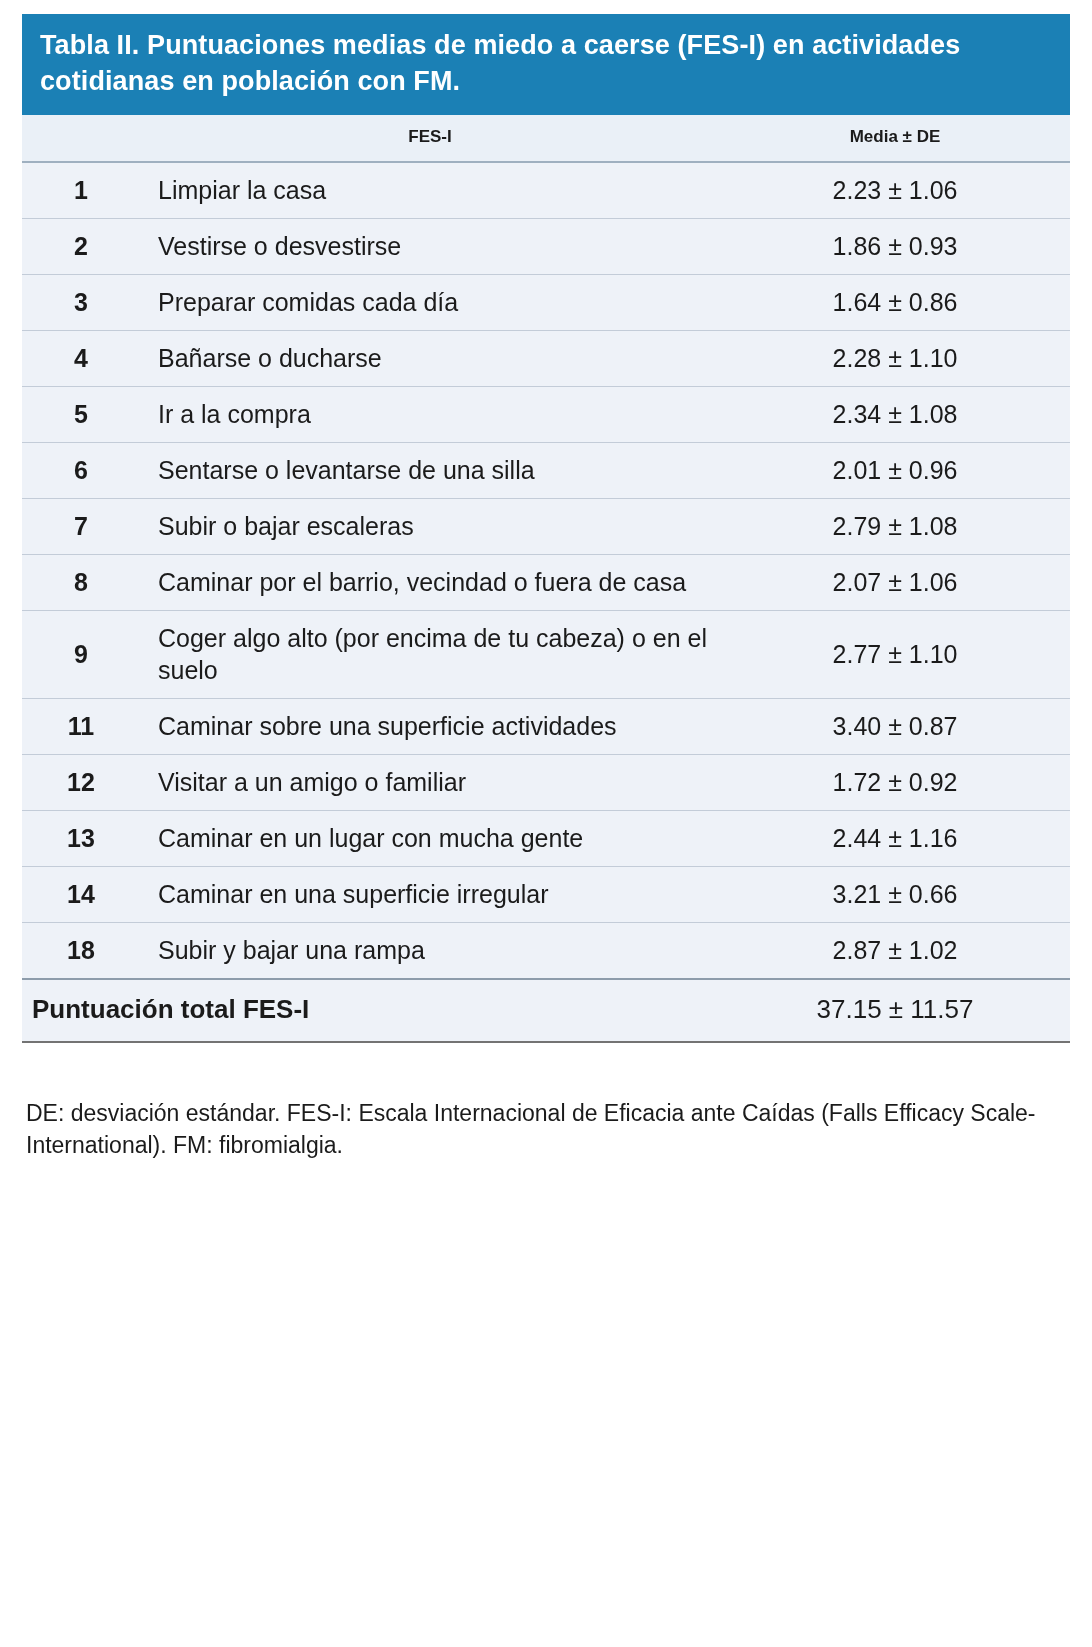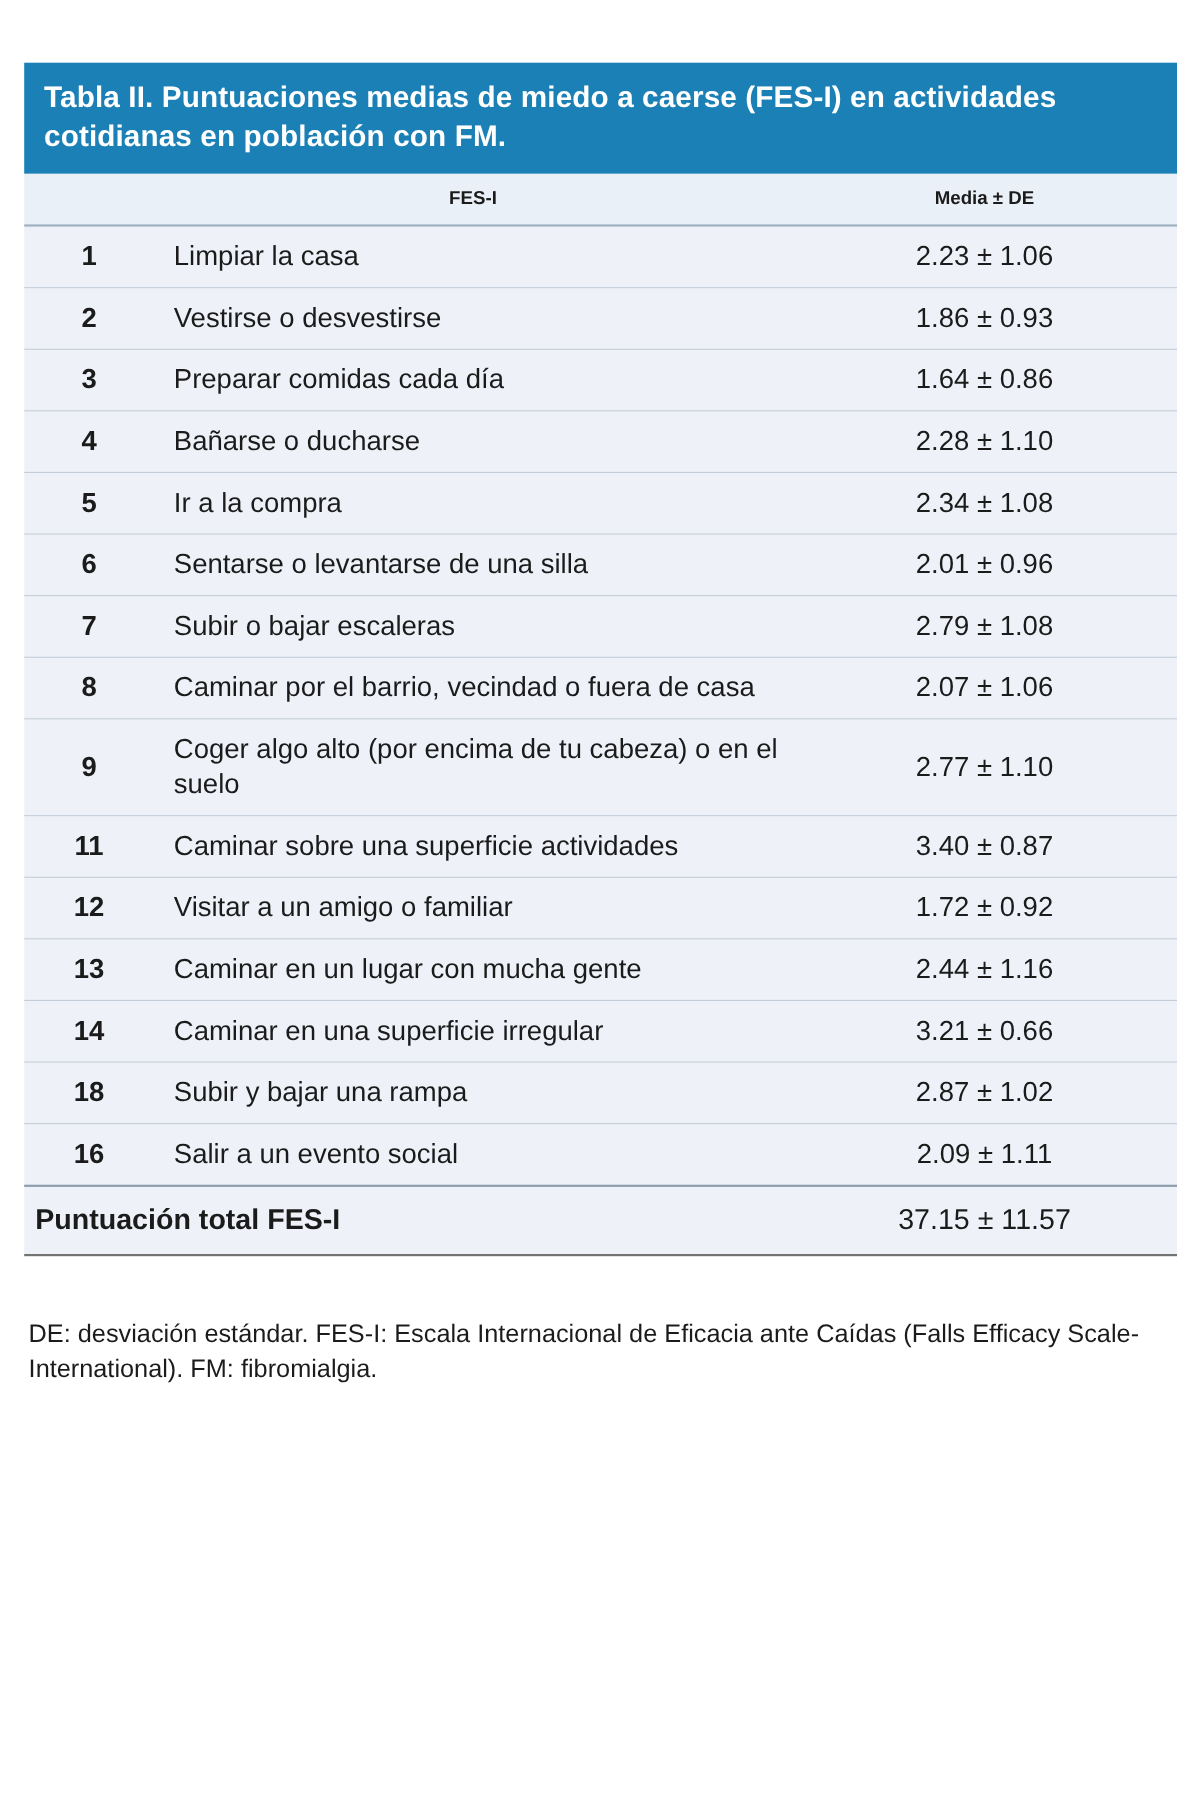--- a/index.html
+++ b/index.html
@@ -23,21 +23,20 @@
   }
   .table-title {
     background: #1b80b5;
     color: #ffffff;
     font-size: 27px;
     font-weight: bold;
     line-height: 1.32;
     padding: 14px 18px 16px 18px;
     box-sizing: border-box;
     letter-spacing: 0.1px;
-    margin-top: 43px;
   }
   table {
     width: 100%;
     border-collapse: collapse;
     table-layout: fixed;
   }
   col.c-num { width: 118px; }
   col.c-item { width: 580px; }
   col.c-val { width: 350px; }
 
@@ -180,25 +179,20 @@
           <tr>
             <td class="num">14</td>
             <td class="item">Caminar en una superficie irregular</td>
             <td class="val">3.21 ± 0.66</td>
           </tr>
           <tr>
             <td class="num">18</td>
             <td class="item">Subir y bajar una rampa</td>
             <td class="val">2.87 ± 1.02</td>
           </tr>
-          <tr>
-            <td class="num">16</td>
-            <td class="item">Salir a un evento social</td>
-            <td class="val">2.09 ± 1.11</td>
-          </tr>
           <tr class="total">
           <td class="total-label" colspan="2">Puntuación total FES-I</td>
           <td class="val">37.15 ± 11.57</td>
         </tr>
       </tbody>
     </table>
 
     <div class="footnote">DE: desviación estándar. FES-I: Escala Internacional de Eficacia ante Caídas (Falls Efficacy Scale-International). FM: fibromialgia.</div>
   </div>
 </div>

